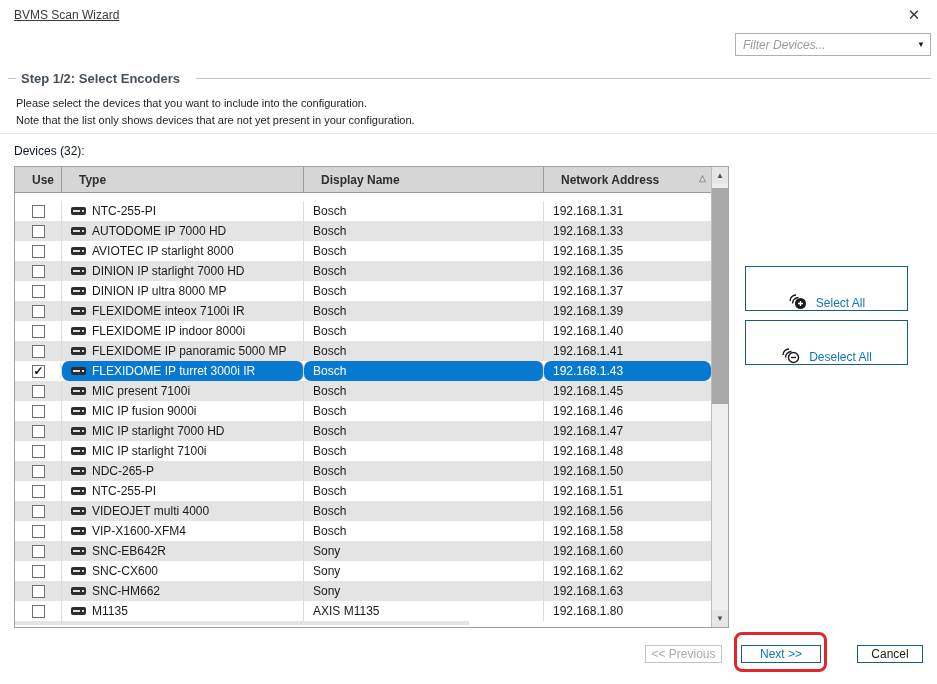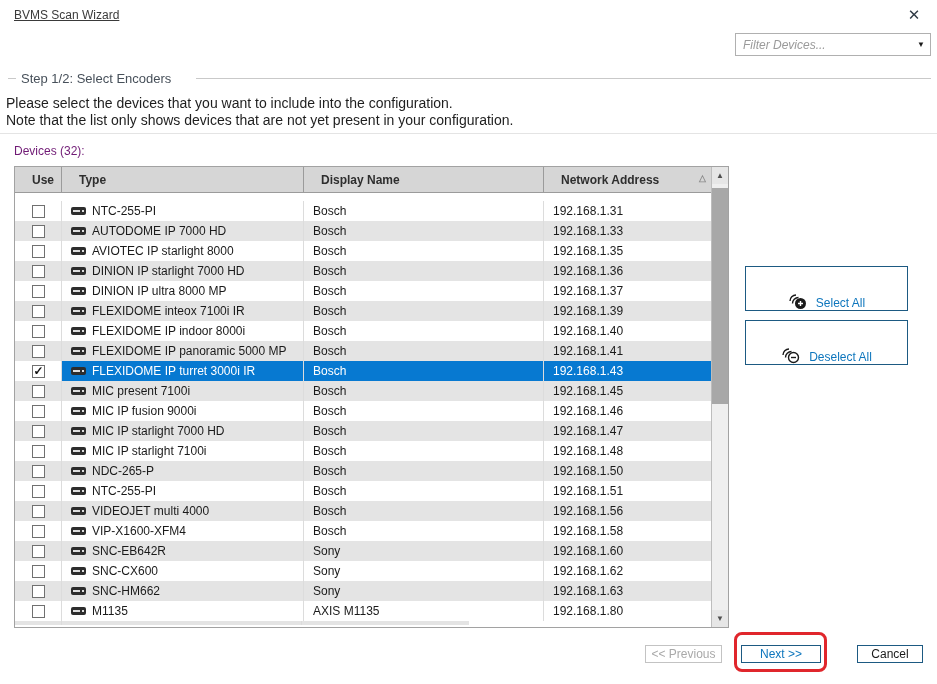--- a/index.html
+++ b/index.html
@@ -9,44 +9,44 @@
     font-family:"Liberation Sans",sans-serif;color:#1a1a1a;overflow:hidden;
   }
   .win-title{position:absolute;left:14px;top:8px;font-size:12px;color:#3a3a3a;text-decoration:underline;}
   .close-btn{position:absolute;right:13px;top:5px;font-size:15px;color:#2f3a45;cursor:default;width:20px;height:20px;text-align:center;line-height:20px;}
   .filter-combo{
     position:absolute;left:735px;top:33px;width:196px;height:23px;background:#fff;
     border:1px solid #b0b0b0;display:flex;align-items:center;
   }
   .filter-placeholder{flex:1;font-size:12px;font-style:italic;color:#9a9a9a;padding-left:7px;white-space:nowrap;overflow:hidden;}
   .filter-arrow{width:18px;font-size:8px;color:#1a1a1a;text-align:center;}
-  .step-title{position:absolute;left:16px;top:71px;font-size:13px;font-weight:normal;color:#47505a;background:#fff;padding:0 5px;z-index:2;white-space:nowrap;}
+  .step-title{position:absolute;left:16px;top:71px;font-size:13px;font-weight:bold;color:#47505a;background:#fff;padding:0 5px;z-index:2;white-space:nowrap;}
   .group-line{position:absolute;top:78px;height:1px;background:#c9c9c9;z-index:1;}
   .group-line.left{left:8px;width:9px;}
   .group-line.right{left:196px;width:735px;}
-  .desc{position:absolute;left:6px;top:95px;font-size:14px;line-height:17px;color:#1e1e1e;}
+  .desc{position:absolute;left:16px;top:95px;font-size:11px;line-height:17px;color:#1e1e1e;}
   .divider{position:absolute;left:0;top:133px;width:937px;height:1px;background:#e4e4e4;}
-  .devices-label{position:absolute;left:14px;top:144px;font-size:12px;color:#701a75;}
+  .devices-label{position:absolute;left:14px;top:144px;font-size:12px;color:#0f172a;}
 
   .tbl{position:absolute;left:14px;top:166px;width:715px;height:462px;border:1px solid #a2a2a2;background:#fff;overflow:hidden;}
   .tbl-header{position:absolute;left:0;top:0;width:696px;height:26px;background:#d6d6d6;display:flex;border-bottom:1px solid #9b9b9b;}
   .th{font-size:12px;color:#2e2e2e;display:flex;align-items:center;padding-left:17px;border-right:1px solid #9b9b9b;position:relative;font-weight:bold;}
   .th:last-child{border-right:none;text-align:right;}
   .col-use{width:47px;}
   .col-type{width:242px;}
   .col-display{width:240px;}
   .col-net{width:167px;}
   .sort-glyph{position:absolute;right:5px;top:7px;font-size:9px;color:#8d8d8d;line-height:1;}
   .tbl-body{position:absolute;left:0;top:34px;width:696px;height:424px;overflow:hidden;}
   .row{display:flex;height:20px;font-size:12px;}
   .row .cell{display:flex;align-items:center;border-right:1px solid #dcdcdc;height:20px;padding-left:9px;overflow:hidden;white-space:nowrap;}
   .row .cell:last-child{border-right:none;}
   .row.odd .cell{background:#ffffff;}
   .row.even .cell{background:#e4e4e4;}
-  .row.selected .cell{background:#0779d1;color:#ffffff;}
+  .row.selected .cell{background:#0779d1;color:#ffffff;border-radius:7px;}
   .row.selected .cell.use-cell{background:#ffffff;}
   .use-cell{justify-content:center;padding-left:0 !important;}
   .checkbox{width:13px;height:13px;background:#fff;border:1px solid #707070;position:relative;}
   .checkbox.checked::after{content:"✓";position:absolute;left:1px;top:-2px;font-size:12px;font-weight:bold;color:#111;}
   .dev-icon{display:inline-block;width:15px;height:8px;background:#2d2d2d;border-radius:2px;position:relative;margin-right:6px;flex:none;}
   .dev-icon::before{content:"";position:absolute;left:2px;top:3px;width:7px;height:2px;background:#dedede;}
   .dev-icon::after{content:"";position:absolute;right:2px;top:3px;width:2px;height:2px;background:#dedede;}
 
   .scrollbar{position:absolute;right:0;top:0;width:17px;height:460px;background:#efefef;border-left:1px solid #bdbdbd;}
   .scroll-btn{position:absolute;left:0;width:16px;height:17px;background:#e6e6e6;color:#4f4f4f;font-size:8px;text-align:center;line-height:17px;}

